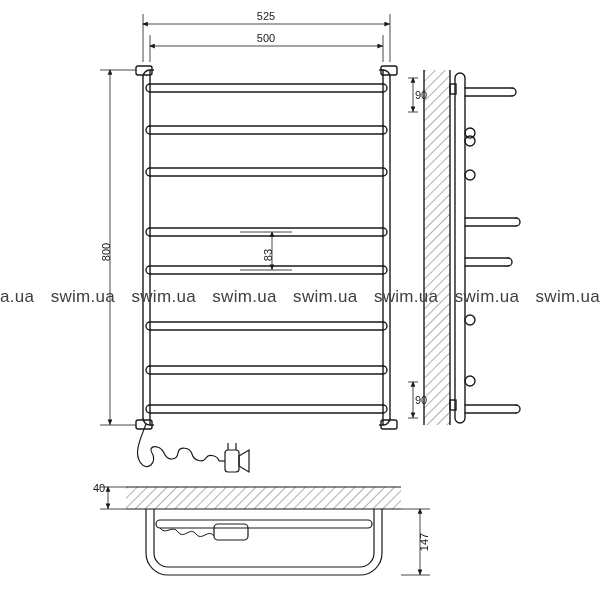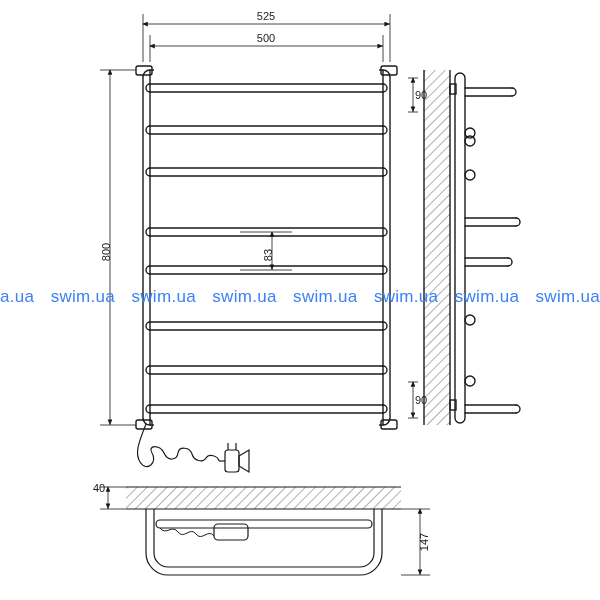--- a/index.html
+++ b/index.html
@@ -24,21 +24,21 @@
   .wm-row {
     position: absolute;
     left: 0;
     top: 282px;
     width: 600px;
     height: 30px;
     display: flex;
     align-items: center;
     justify-content: space-between;
     pointer-events: none;
-    color: #3b82f6;
+    color: #404040;
     font-size: 17px;
     letter-spacing: 0.3px;
     font-family: "Liberation Sans", sans-serif;
   }
   .wm-row span {
     white-space: nowrap;
   }
   svg text {
     font-family: "Liberation Sans", sans-serif;
     fill: #1a1a1a;

